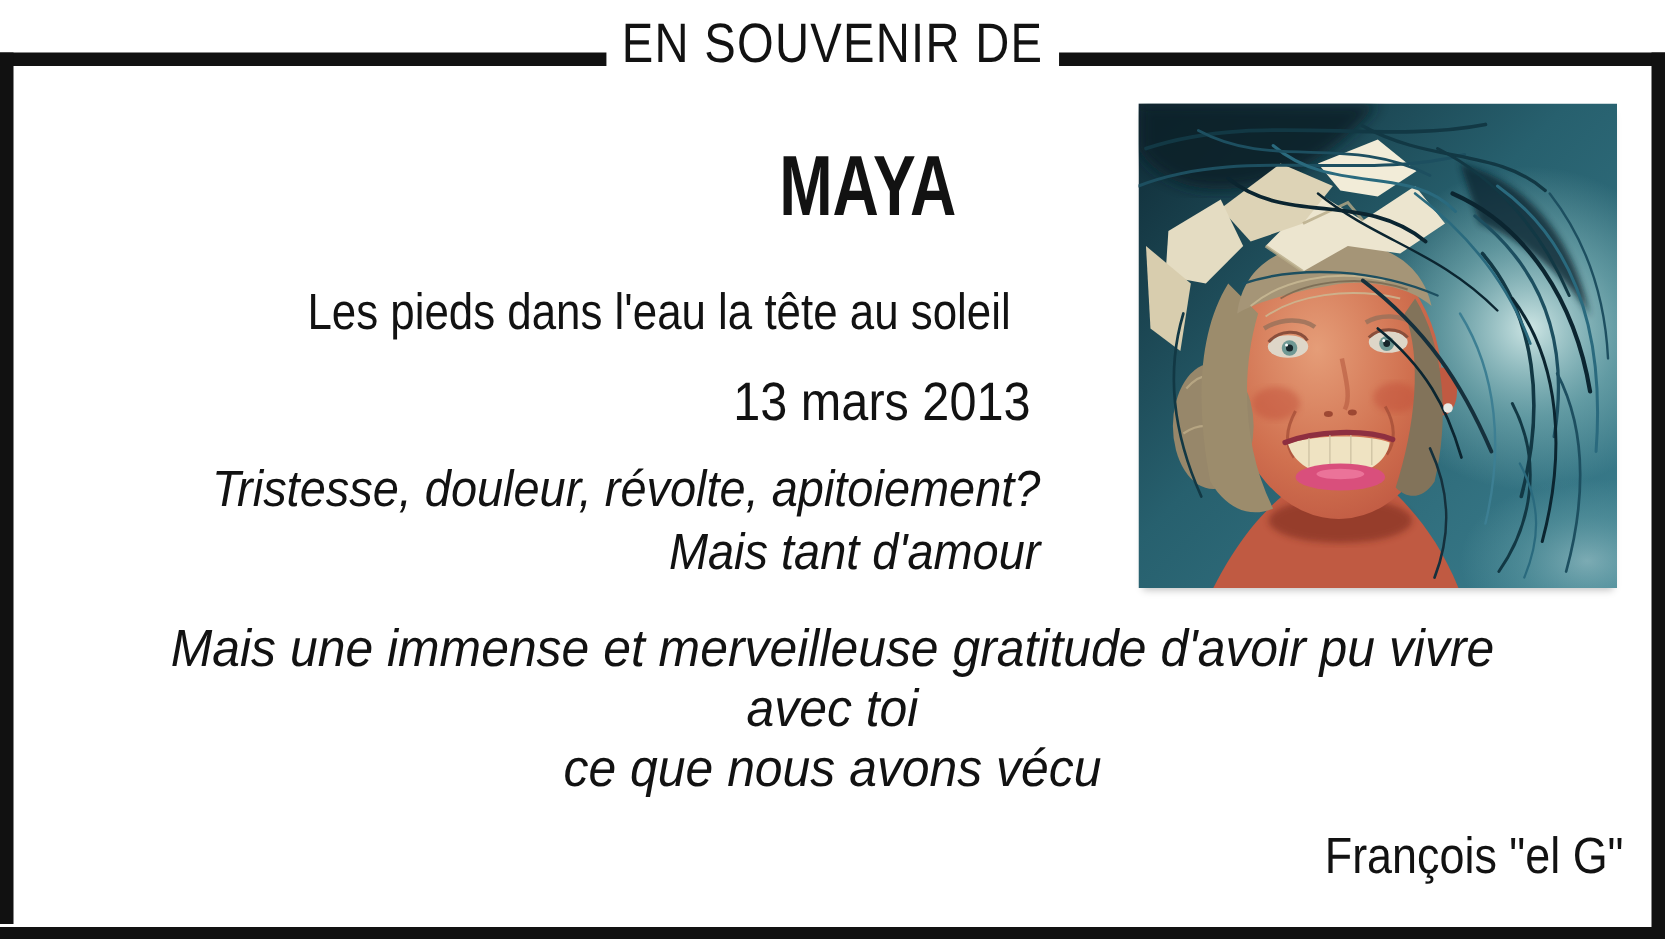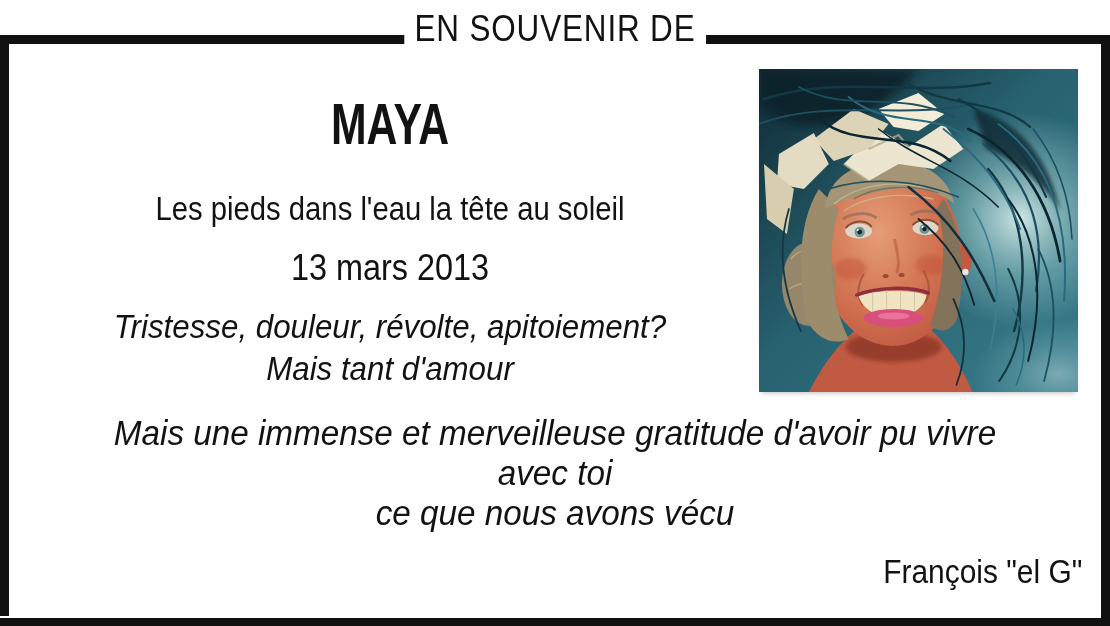--- a/index.html
+++ b/index.html
@@ -23,21 +23,21 @@
   .header-title {
     position: absolute; top: 10px; left: 50%;
     transform: translateX(-50%) scaleX(0.85);
     font-size: 37px; line-height: 37px; font-weight: normal;
     letter-spacing: 1px; white-space: nowrap;
     background: #ffffff; padding: 0 12px;
     z-index: 2; margin: 0;
   }
 
   
-  .left-col { position: absolute; left: 60px; top: 0; width: 660px; height: 100%; text-align: center; }
+  .left-col { position: absolute; left: 60px; top: 0; width: 660px; height: 100%; text-align: right; }
   .left-col > * { position: absolute; left: 0; width: 100%; margin: 0; }
   .name {
     top: 96px; font-size: 57px; line-height: 57px; font-weight: bold;
     transform: scaleX(0.75); white-space: nowrap;
   }
   .subtitle { top: 190px; font-size: 34px; line-height: 36px; transform: scaleX(0.86); white-space: nowrap; }
   .date     { top: 249px; font-size: 36px; line-height: 38px; transform: scaleX(0.90); white-space: nowrap; }
   .verse1   { top: 305px; font-size: 34px; line-height: 42px; font-style: italic; transform: scaleX(0.92); }
 
   

